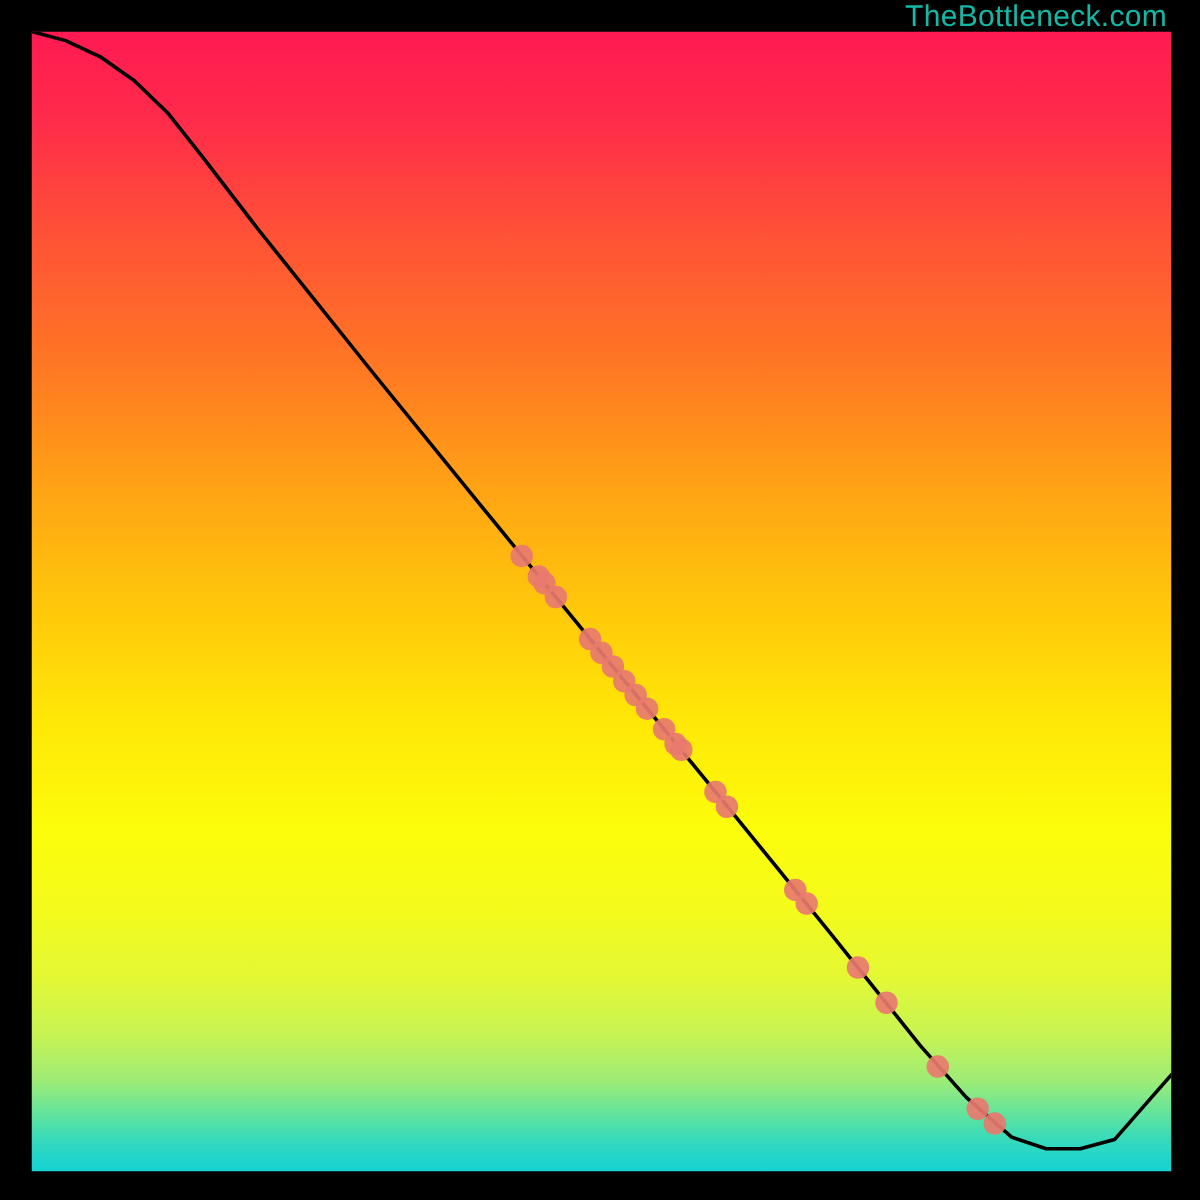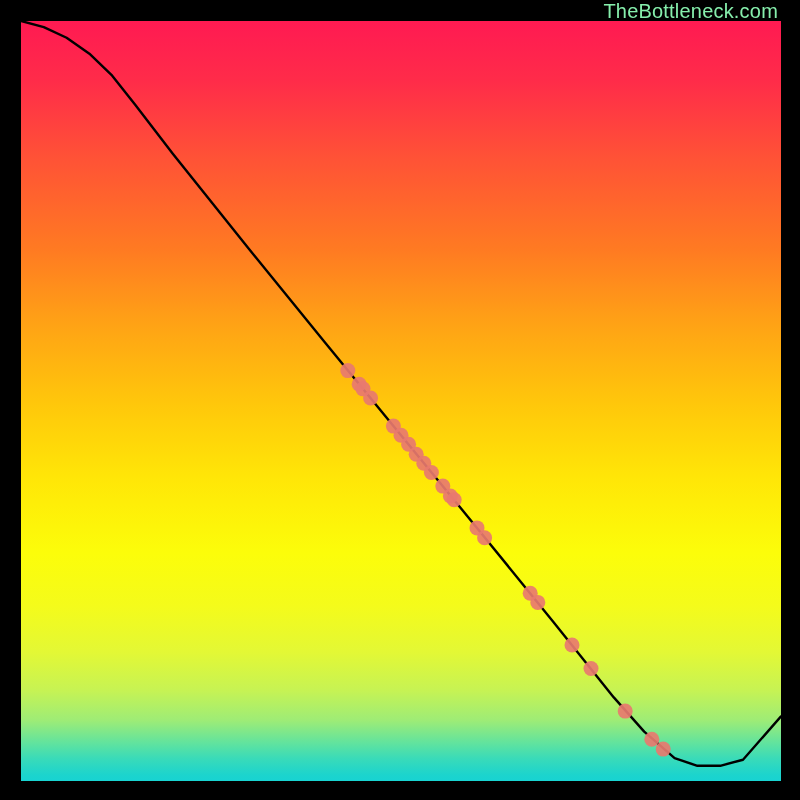--- a/index.html
+++ b/index.html
@@ -52,21 +52,21 @@
   .curve-svg {
     position: absolute;
     inset: 0;
     width: 100%;
     height: 100%;
   }
   .watermark {
     position: absolute;
     top: 0px;
     right: 22px;
-    color: #86efac;
+    color: #14b8a6;
     font-size: 20px;
     font-weight: 500;
     letter-spacing: 0.2px;
     user-select: none;
   }
 </style>
 </head>
 <body>
 
 <div class="frame">

